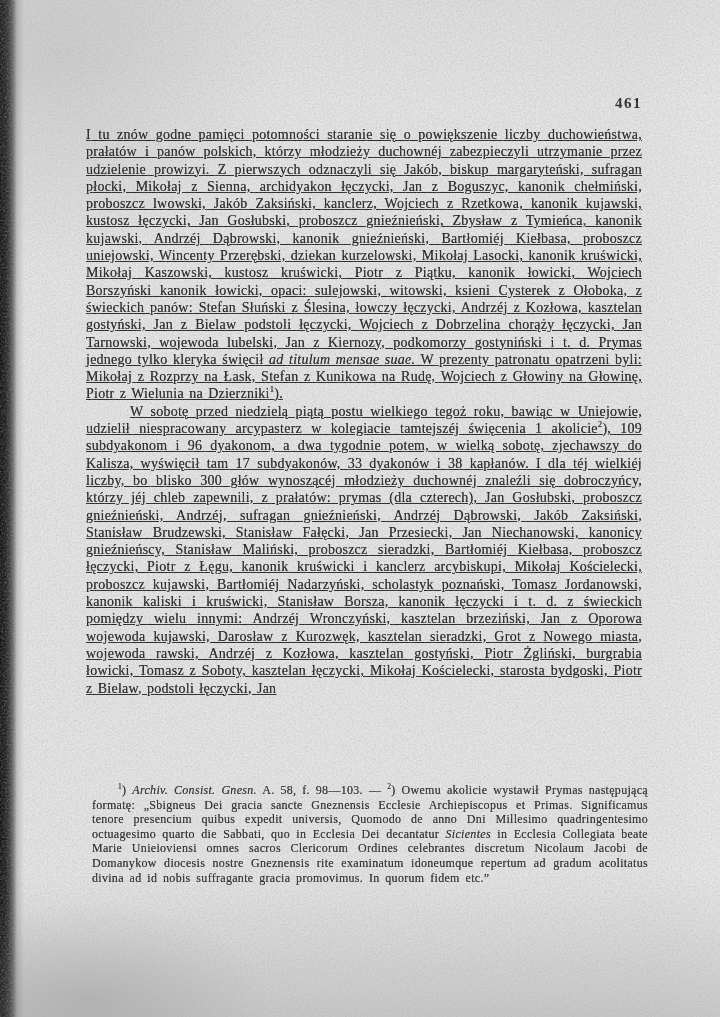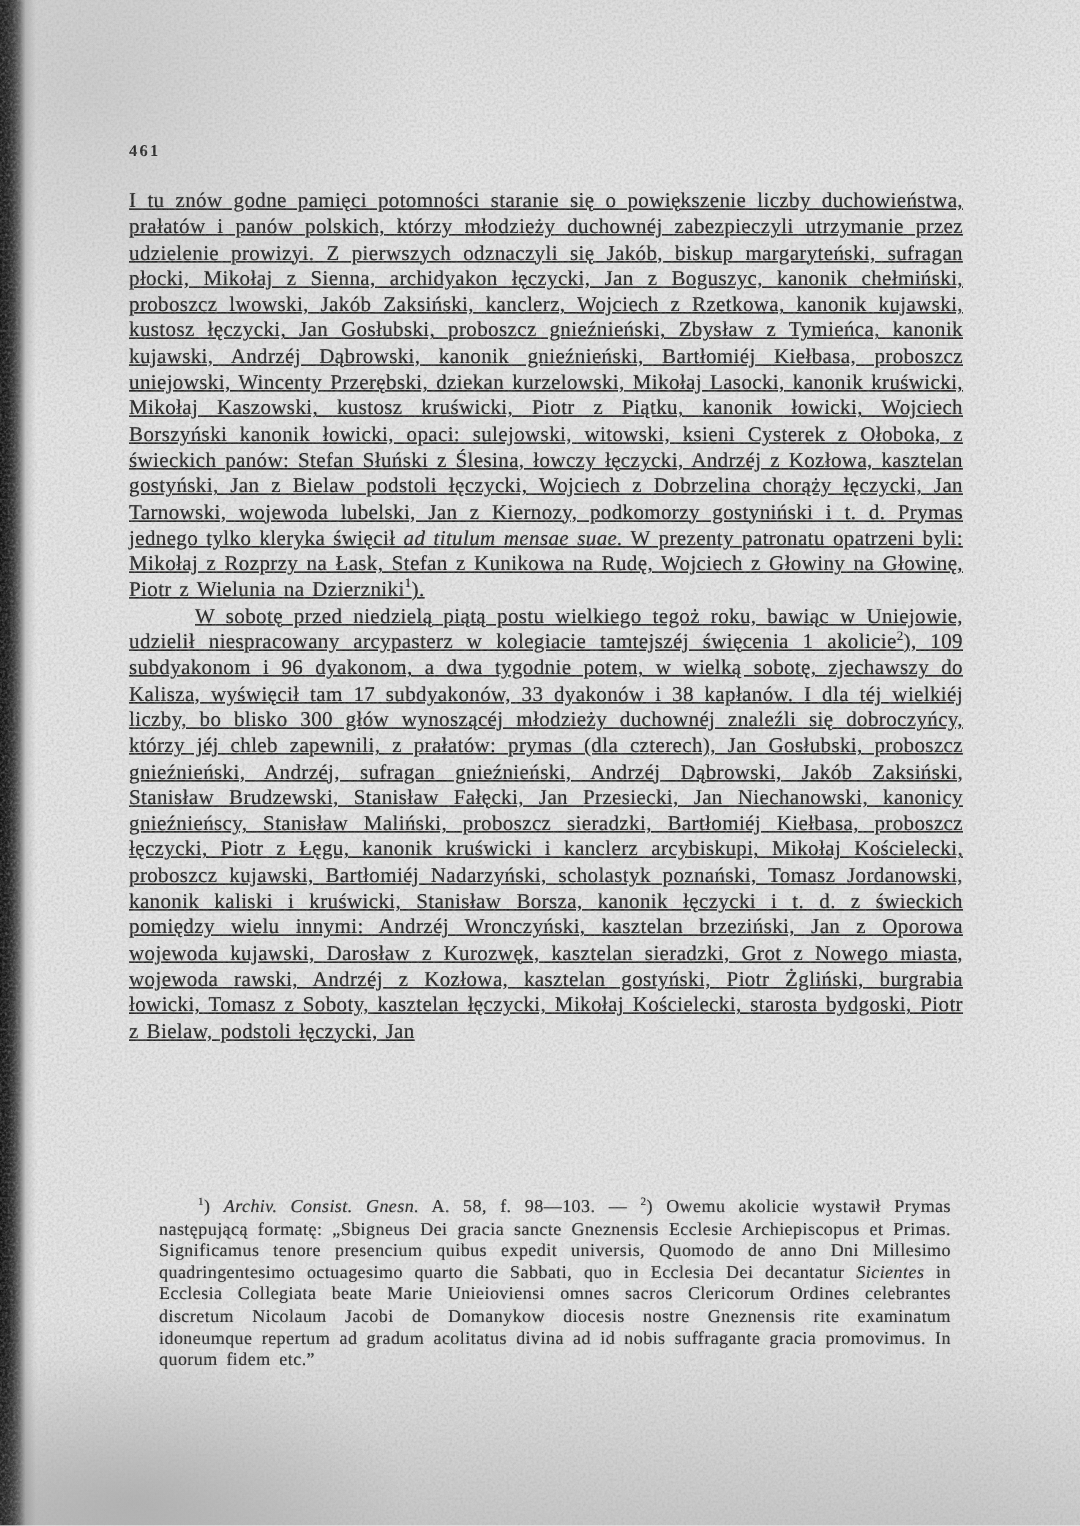--- a/index.html
+++ b/index.html
@@ -42,22 +42,22 @@
   .noise {
     position: absolute;
     inset: 0;
     pointer-events: none;
   }
   .pagenum {
     position: absolute;
     top: 95px;
     left: 86px;
     width: 556px;
-    text-align: left;
-    font-size: 11px;
+    text-align: right;
+    font-size: 15px;
     font-weight: bold;
     letter-spacing: 1.5px;
     color: #242424;
   }
   .main-text {
     position: absolute;
     top: 126px;
     left: 86px;
     width: 556px;
     font-size: 14px;
@@ -78,21 +78,21 @@
     width: 564px;
     font-size: 12px;
     line-height: 14.6px;
     text-align: justify;
     text-indent: 26px;
     color: #2b2b2b;
     letter-spacing: 0.3px;
     word-spacing: 2.5px;
     text-shadow: 0 0 0.5px rgba(43,43,43,0.7);
   }
-  .footnote p { margin: 18px; }
+  .footnote p { margin: 4px; }
   sup {
     font-size: 62%;
     vertical-align: super;
     line-height: 0;
   }
   i { font-style: italic; }
 </style>
 </head>
 <body>
 

